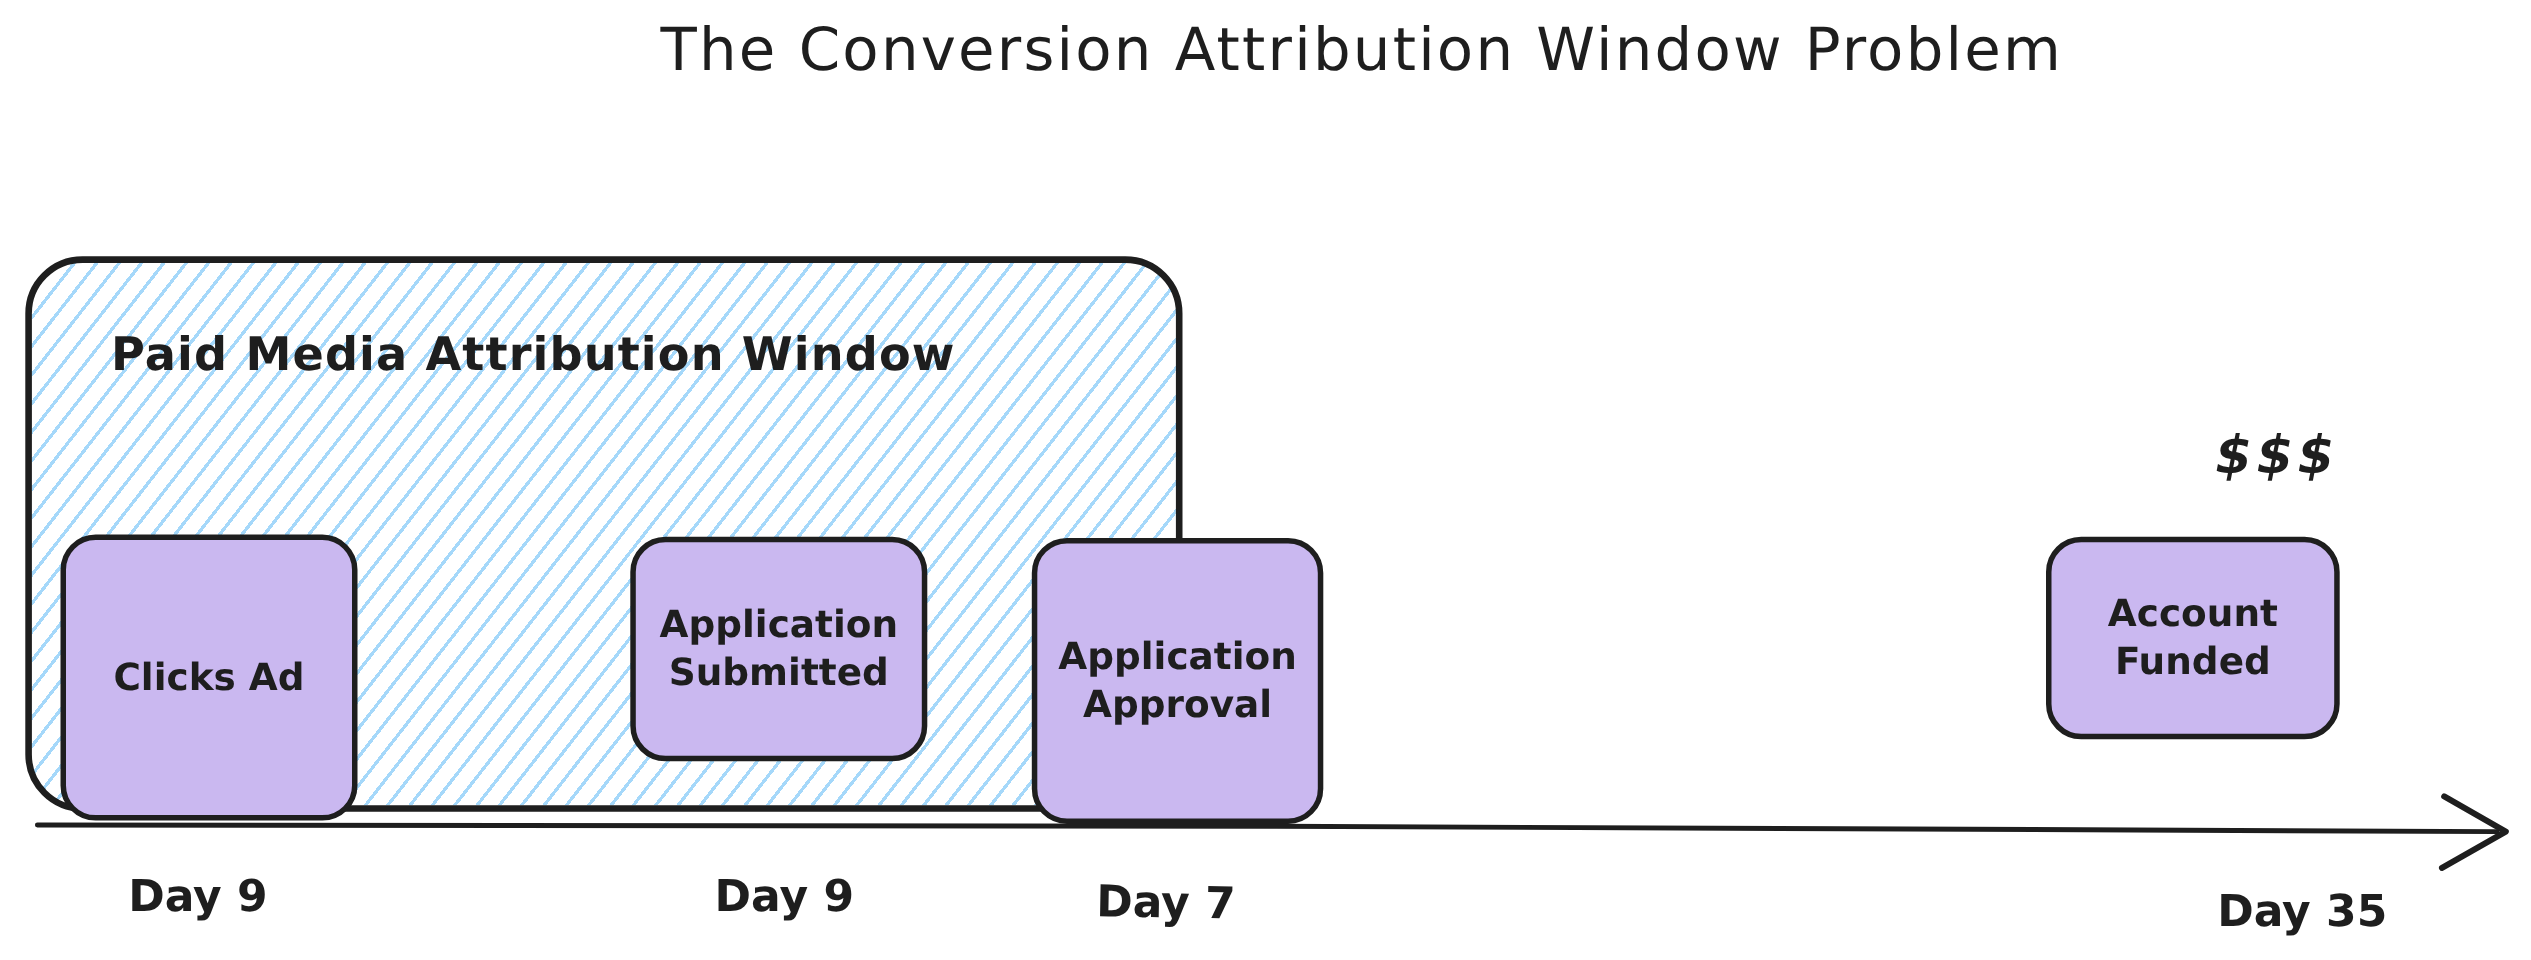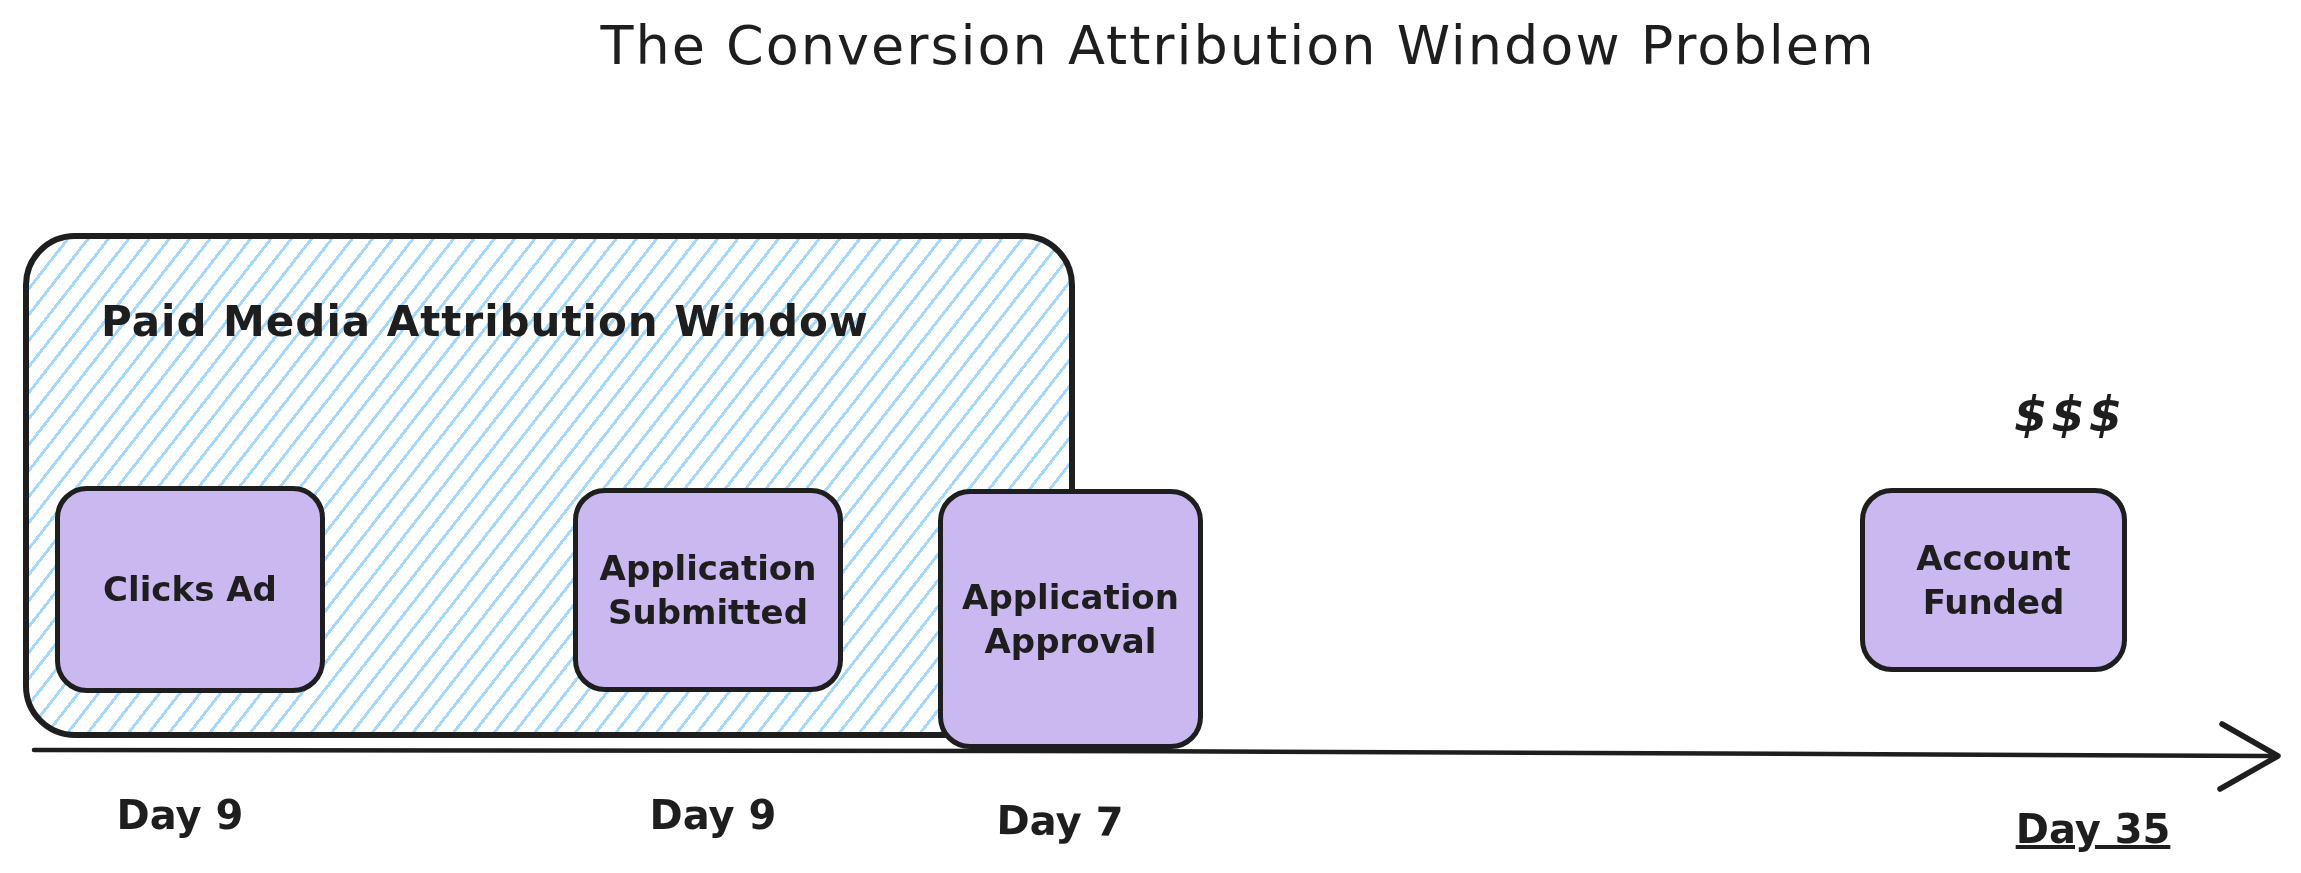--- a/index.html
+++ b/index.html
@@ -37,21 +37,21 @@
     background: #cab8f0;
     border: 5px solid #1e1e1e;
     border-radius: 32px;
     display: flex; align-items: center; justify-content: center;
     text-align: center;
     font-size: 34px; font-weight: 600; line-height: 1.3;
     padding: 8px;
     z-index: 3;
     color: #1e1e1e;
   }
-  #box-clicks-ad            { left: 55px;   top: 486px; width: 270px; height: 207px; }
+  #box-clicks-ad            { left: 55px;   top: 486px; width: 270px; height: 260px; }
   #box-application-submitted{ left: 573px;  top: 488px; width: 270px; height: 204px; }
   #box-application-approval { left: 938px;  top: 489px; width: 265px; height: 260px; justify-content: flex-end; }
   #box-account-funded       { left: 1860px; top: 488px; width: 267px; height: 184px; }
 
   .money-annotation {
     position: absolute; left: 2070px; top: 386px;
     transform: translateX(-50%);
     font-size: 48px; font-weight: 700; letter-spacing: 4px;
     font-style: italic;
     color: #1e1e1e; z-index: 2;
@@ -60,21 +60,21 @@
   .timeline-svg { position: absolute; left: 0; top: 700px; width: 2301px; height: 140px; z-index: 2; }
 
   .day-label {
     position: absolute; transform: translateX(-50%);
     font-size: 40px; font-weight: 600; white-space: nowrap;
     color: #1e1e1e; z-index: 2;
   }
   #day-0  { left: 180px;  top: 792px; }
   #day-5  { left: 713px;  top: 792px; }
   #day-7  { left: 1060px; top: 798px; transform: translateX(-50%) rotate(1deg); }
-  #day-35 { left: 2093px; top: 806px; text-decoration: underline; }
+  #day-35 { left: 2093px; top: 806px; }
 </style>
 </head>
 <body>
 
 <div class="canvas">
 
   <div class="title">The Conversion Attribution Window Problem</div>
 
   <div class="attribution-window">
     <div class="window-label">Paid Media Attribution Window</div>

